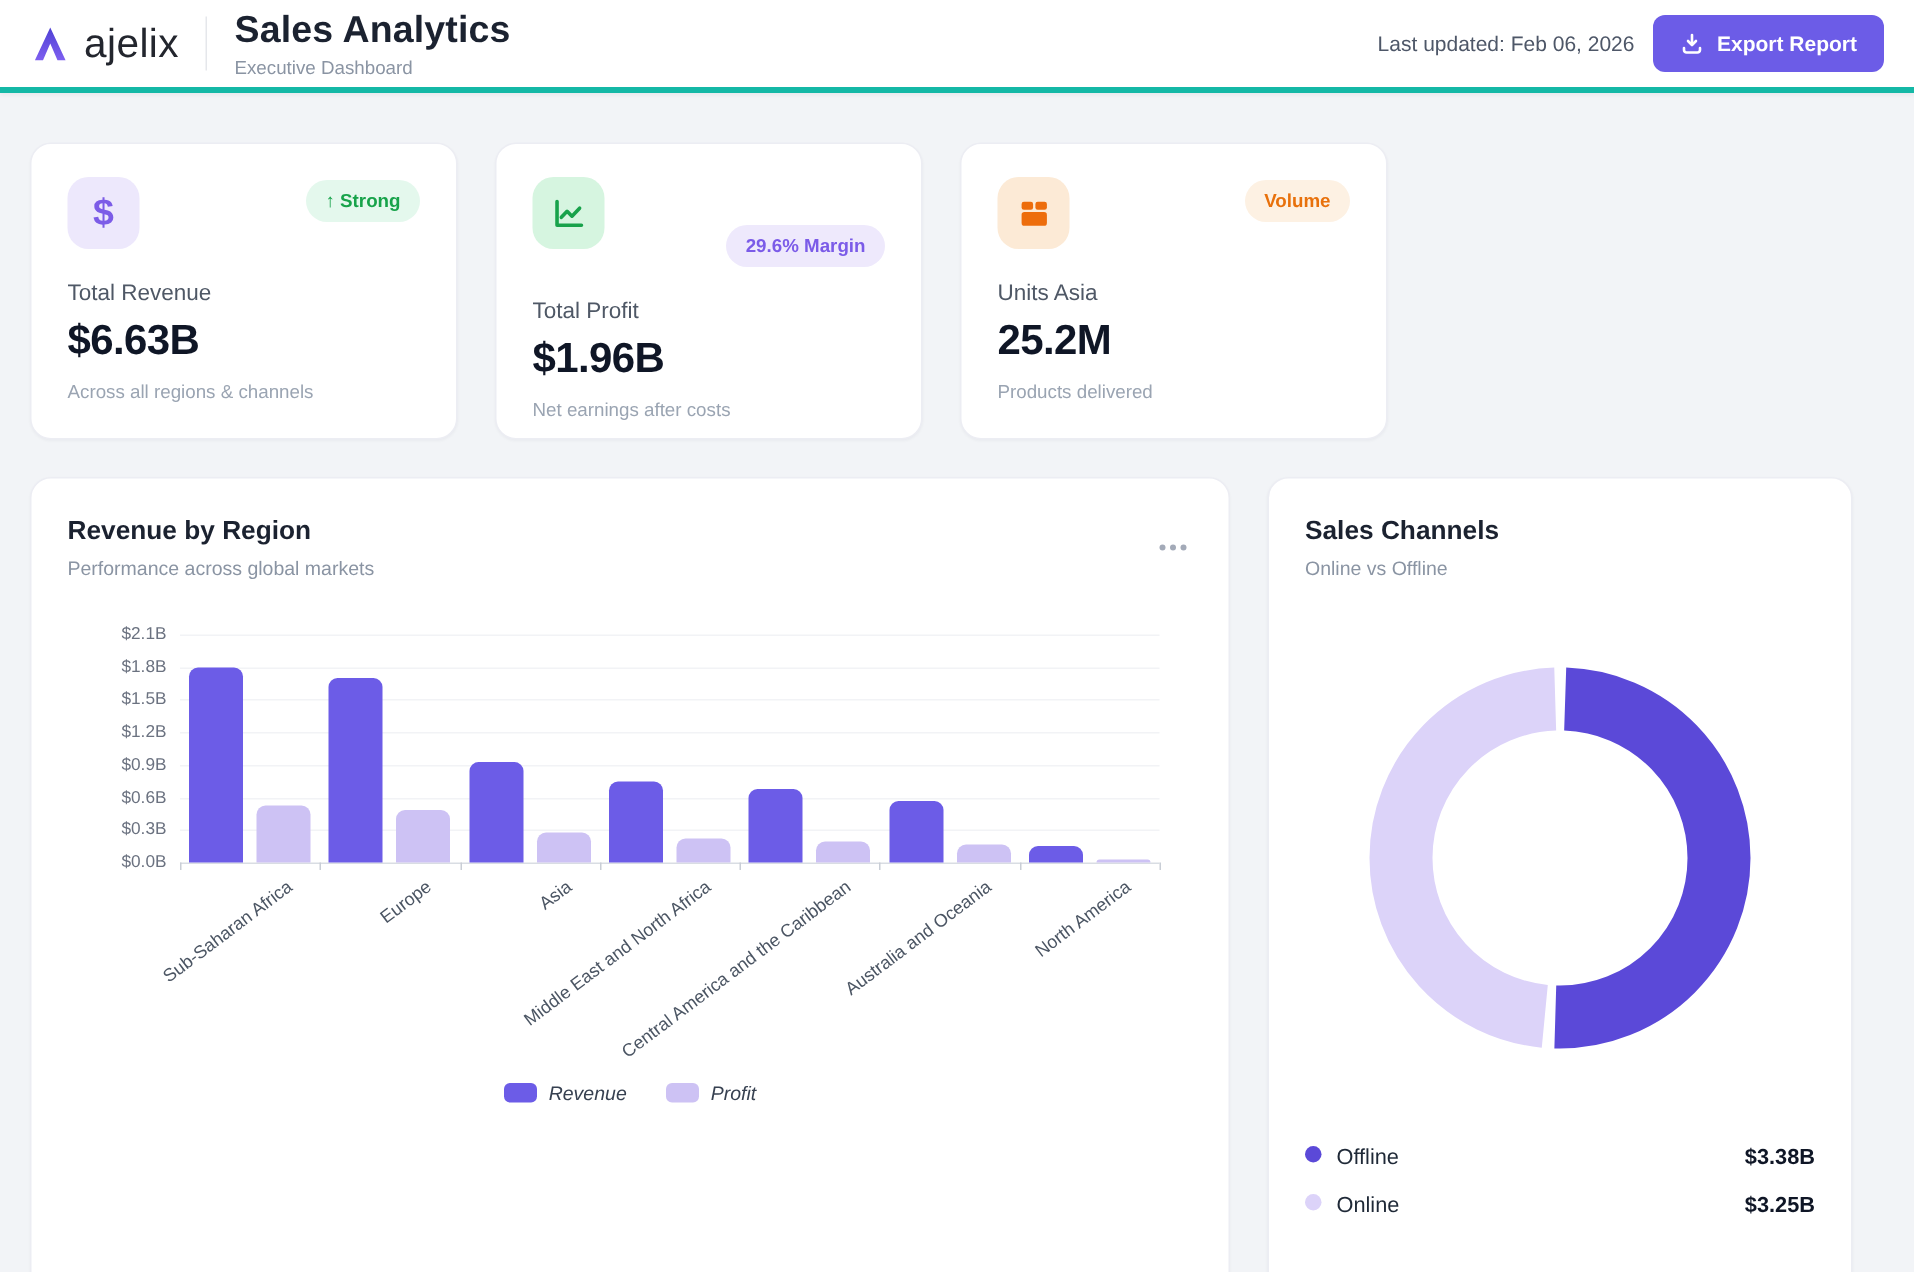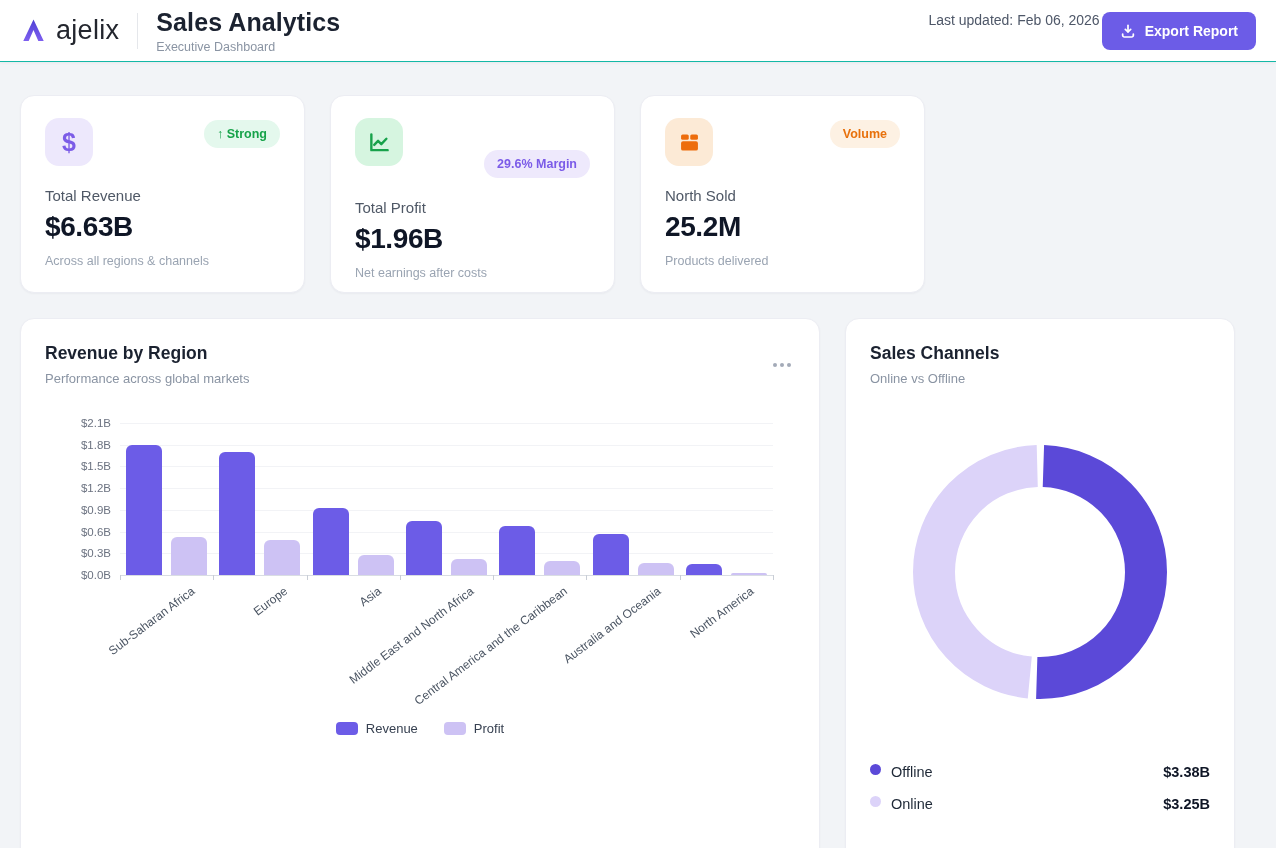--- a/index.html
+++ b/index.html
@@ -1,27 +1,27 @@
 <!DOCTYPE html>
 <html><head>
 <meta charset="utf-8">
 <style>
   * { margin:0; padding:0; box-sizing:border-box; }
   html,body { width:1276px; height:848px; overflow:hidden; }
   body { font-family:"Liberation Sans", sans-serif; background:#F2F4F7; color:#101828; }
 
   
   .header { height:62px; background:#fff; display:flex; align-items:center; padding:0 20px;
-            border-bottom:1px solid #14b8a6; box-shadow:0 1px 3px rgba(16,24,40,.05); position:relative; z-index:2;}
+            border-bottom:4px solid #14b8a6; box-shadow:0 1px 3px rgba(16,24,40,.05); position:relative; z-index:2;}
   .logo { display:flex; align-items:center; gap:9px; }
   .logo-text { font-size:27px; color:#23262E; letter-spacing:.3px; font-weight:400; }
   .hdr-divider { width:1px; height:36px; background:#E5E7EB; margin:0 18px; }
   .title-block .t1 { font-size:25px; font-weight:bold; color:#1B2230; letter-spacing:.1px;}
   .title-block .t2 { font-size:12.5px; color:#8A94A3; margin-top:3px; }
-  .header-right { margin-left:auto; display:flex; align-items:flex-start; gap:2px; }
+  .header-right { margin-left:auto; display:flex; align-items:center; gap:12px; }
   .last-updated { font-size:14px; color:#4E5768; }
   .export-btn { background:#6C5CE7; color:#fff; border:none; border-radius:8px; font-weight:bold;
                 font-size:14px; padding:14px 18px; height:38px; display:flex; align-items:center; gap:9px;
                 cursor:pointer; font-family:inherit; }
 
   
   .main { padding:0 41px 0 20px; }
   .kpi-grid { display:grid; grid-template-columns:repeat(4,1fr); gap:25px; margin-top:33px; }
   .charts-row { display:grid; grid-template-columns:800px 390px; gap:25px; margin-top:25px; }
 
@@ -52,21 +52,21 @@
   .gridline.zero { background:#D9DDE3; }
   .tick-label { position:absolute; right:calc(100% + 9px); transform:translateY(-50%);
                 font-size:11.5px; color:#6B7280; white-space:nowrap; }
   .axis-tick { position:absolute; top:100%; width:1px; height:5px; background:#C9CED6; }
   .groups { position:absolute; inset:0; display:flex; justify-content:space-around; align-items:flex-end; }
   .group { position:relative; height:100%; display:flex; align-items:flex-end; justify-content:center; gap:9px; flex:1; }
   .bar { width:36px; border-radius:6px 6px 0 0; }
   .xlabel { position:absolute; top:calc(100% + 9px); right:50%; margin-right:-22px;
             transform:rotate(-37deg); transform-origin:100% 0; font-size:12px; color:#4B5563; white-space:nowrap; }
   .bar-legend { display:flex; justify-content:center; gap:26px; margin-top:146px; }
-  .legend-item { display:flex; align-items:center; gap:8px; font-size:13px; color:#374151; cursor:pointer; }
+  .legend-item { display:flex; align-items:center; gap:8px; font-size:13px; color:#374151; cursor:pointer;font-style:italic; }
   .swatch { width:22px; height:13px; border-radius:4px; }
 
   
   .donut-wrap { display:flex; justify-content:center; margin-top:46px; }
   .donut-legend { margin-top:44px; }
   .dl-row { display:flex; align-items:flex-start; padding:8px 0; }
   .dl-dot { width:11px; height:11px; border-radius:50%; margin-right:10px; }
   .dl-label { font-size:14.5px; color:#1F2937; }
   .dl-value { margin-left:auto; font-size:14.5px; font-weight:bold; color:#0F1626; }
 </style>
@@ -138,21 +138,21 @@
       <div class="kpi-top">
         <div class="kpi-icon" style="background: rgb(252, 234, 214);">
             <svg viewBox="0 0 24 24" fill="#ED6D0C">
               <rect x="3.2" y="3.6" width="8" height="5.6" rx="1.6"></rect>
               <rect x="12.8" y="3.6" width="8" height="5.6" rx="1.6"></rect>
               <rect x="3.2" y="10.8" width="17.6" height="9.6" rx="2"></rect>
             </svg>
           </div>
         <div class="badge" style="color: rgb(232, 113, 12); background: rgb(253, 241, 227);">Volume</div>
       </div>
-      <div class="kpi-label">North Sold</div>
+      <div class="kpi-label">Units Asia</div>
       <div class="kpi-value">25.2M</div>
       <div class="kpi-sub">Products delivered</div>
     </div>
   </div>
 
   <div class="charts-row">
 
     <div class="card chart-card">
       <div class="card-title">Revenue by Region</div>
       <div class="card-sub">Performance across global markets</div>

